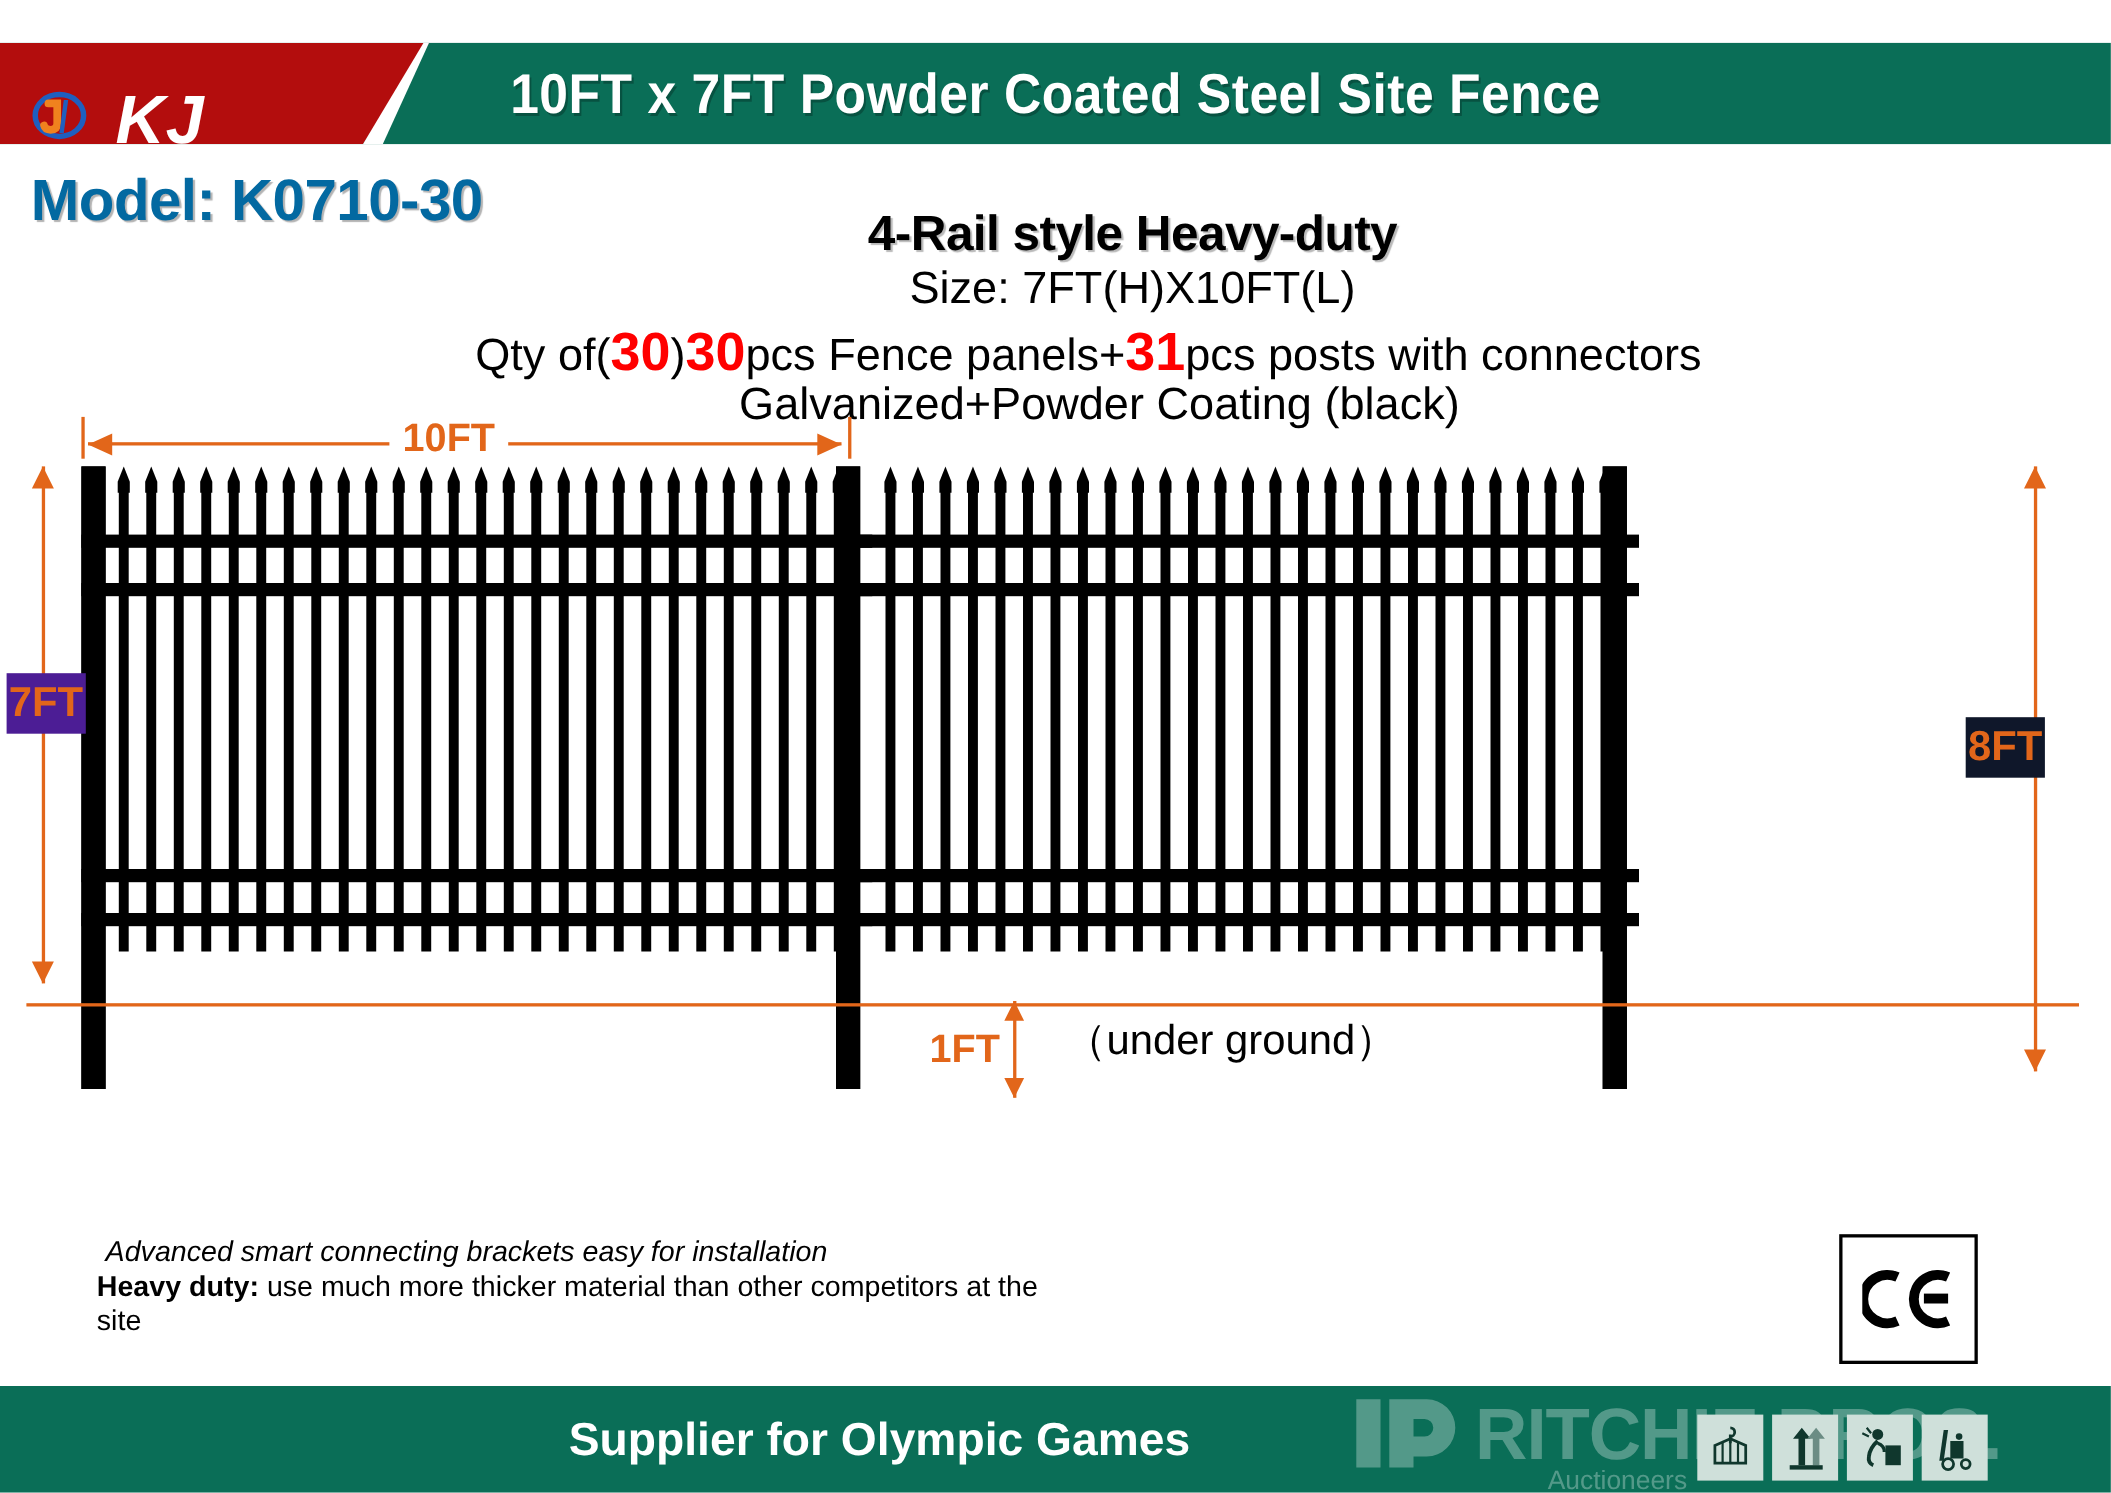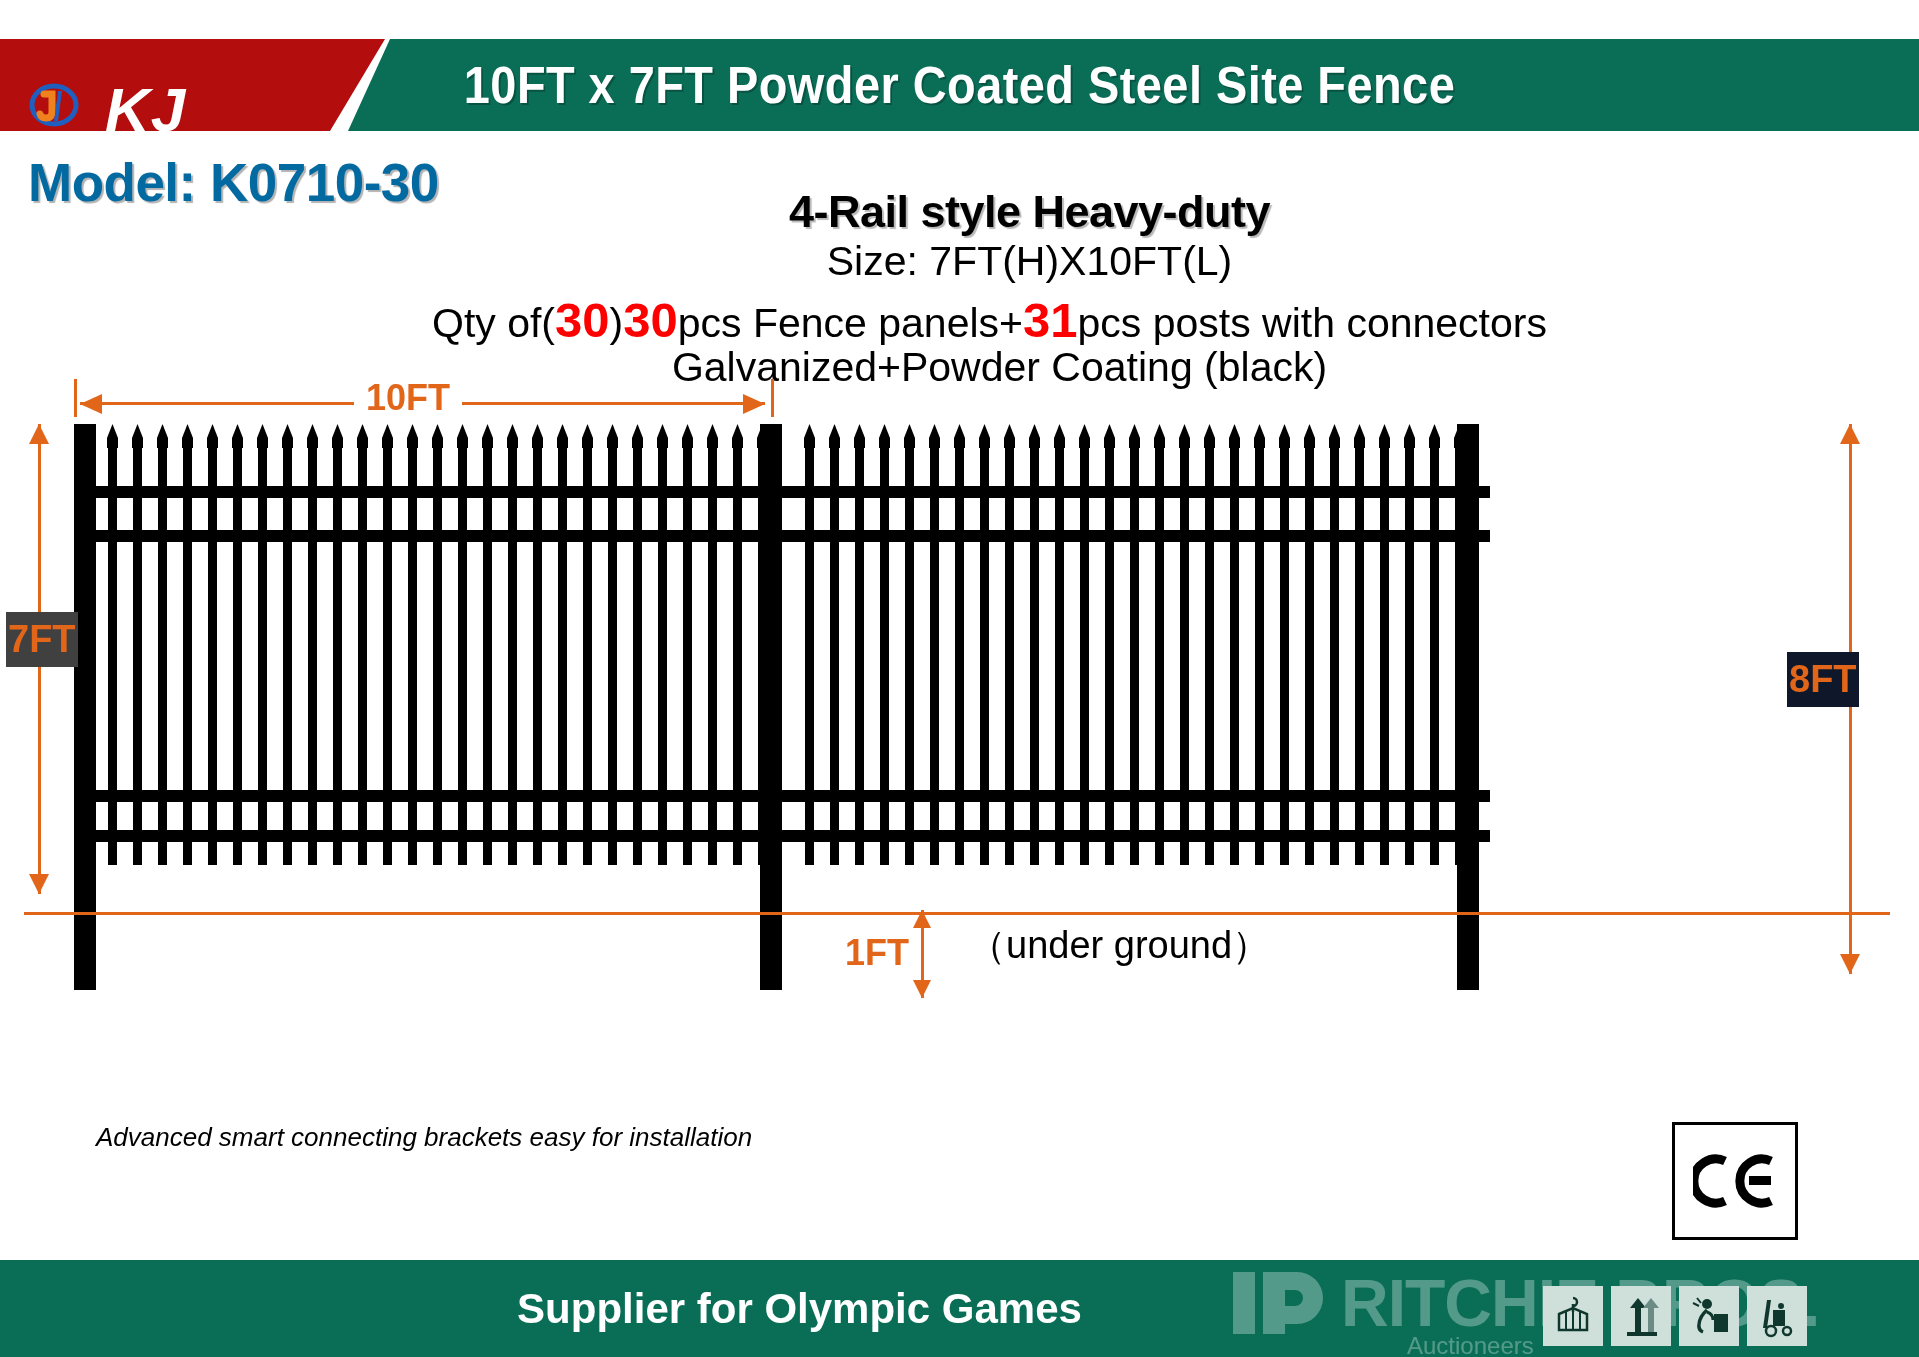--- a/index.html
+++ b/index.html
@@ -117,21 +117,21 @@
     border-left:10px solid transparent;border-right:10px solid transparent;
     border-bottom:20px solid #e2661a;
   }
   #dim7-arrow-b{
     position:absolute; left:5px; top:450px; width:0;height:0;
     border-left:10px solid transparent;border-right:10px solid transparent;
     border-top:20px solid #e2661a;
   }
   #dim7-label{
     position:absolute; left:-18px; top:188px;
-    background:#404040; padding:6px 2px;
+    background:#4c1d95; padding:6px 2px;
     color:#e2661a; font-size:38px; font-weight:bold;
   }
 
   
   #dim-8ft-wrap{ position:absolute; left:1835px; top:424px; width:60px; height:550px; }
   #dim8-line{ position:absolute; left:14px; top:0; width:3px; height:550px; background:#e2661a; }
   #dim8-arrow-t{
     position:absolute; left:5px; top:0; width:0;height:0;
     border-left:10px solid transparent;border-right:10px solid transparent;
     border-bottom:20px solid #e2661a;
@@ -393,20 +393,21 @@
 <div id="dim-1ft-wrap">
   <div id="dim1-line"></div>
   <div id="dim1-arrow-t"></div>
   <div id="dim1-arrow-b"></div>
   <div id="dim1-label">1FT</div>
 </div>
 <div id="underground-label">（under ground）</div>
 
 <div id="features-block">
   <div id="features-line1">Advanced smart connecting brackets easy for installation</div>
+  <div id="features-line2"><b>Heavy duty:</b><span> use much more thicker material than other competitors at the site</span></div>
 </div>
 
 <div id="ce-box">
   <svg id="ce-mark" viewBox="0 0 84 56">
     <path d="M32 8 A22 22 0 1 0 32 48" fill="none" stroke="#000" stroke-width="9"></path>
     <path d="M78 8 A22 22 0 1 0 78 48" fill="none" stroke="#000" stroke-width="9"></path>
     <rect x="56" y="23" width="22" height="9" fill="#000"></rect>
   </svg>
 </div>
 

